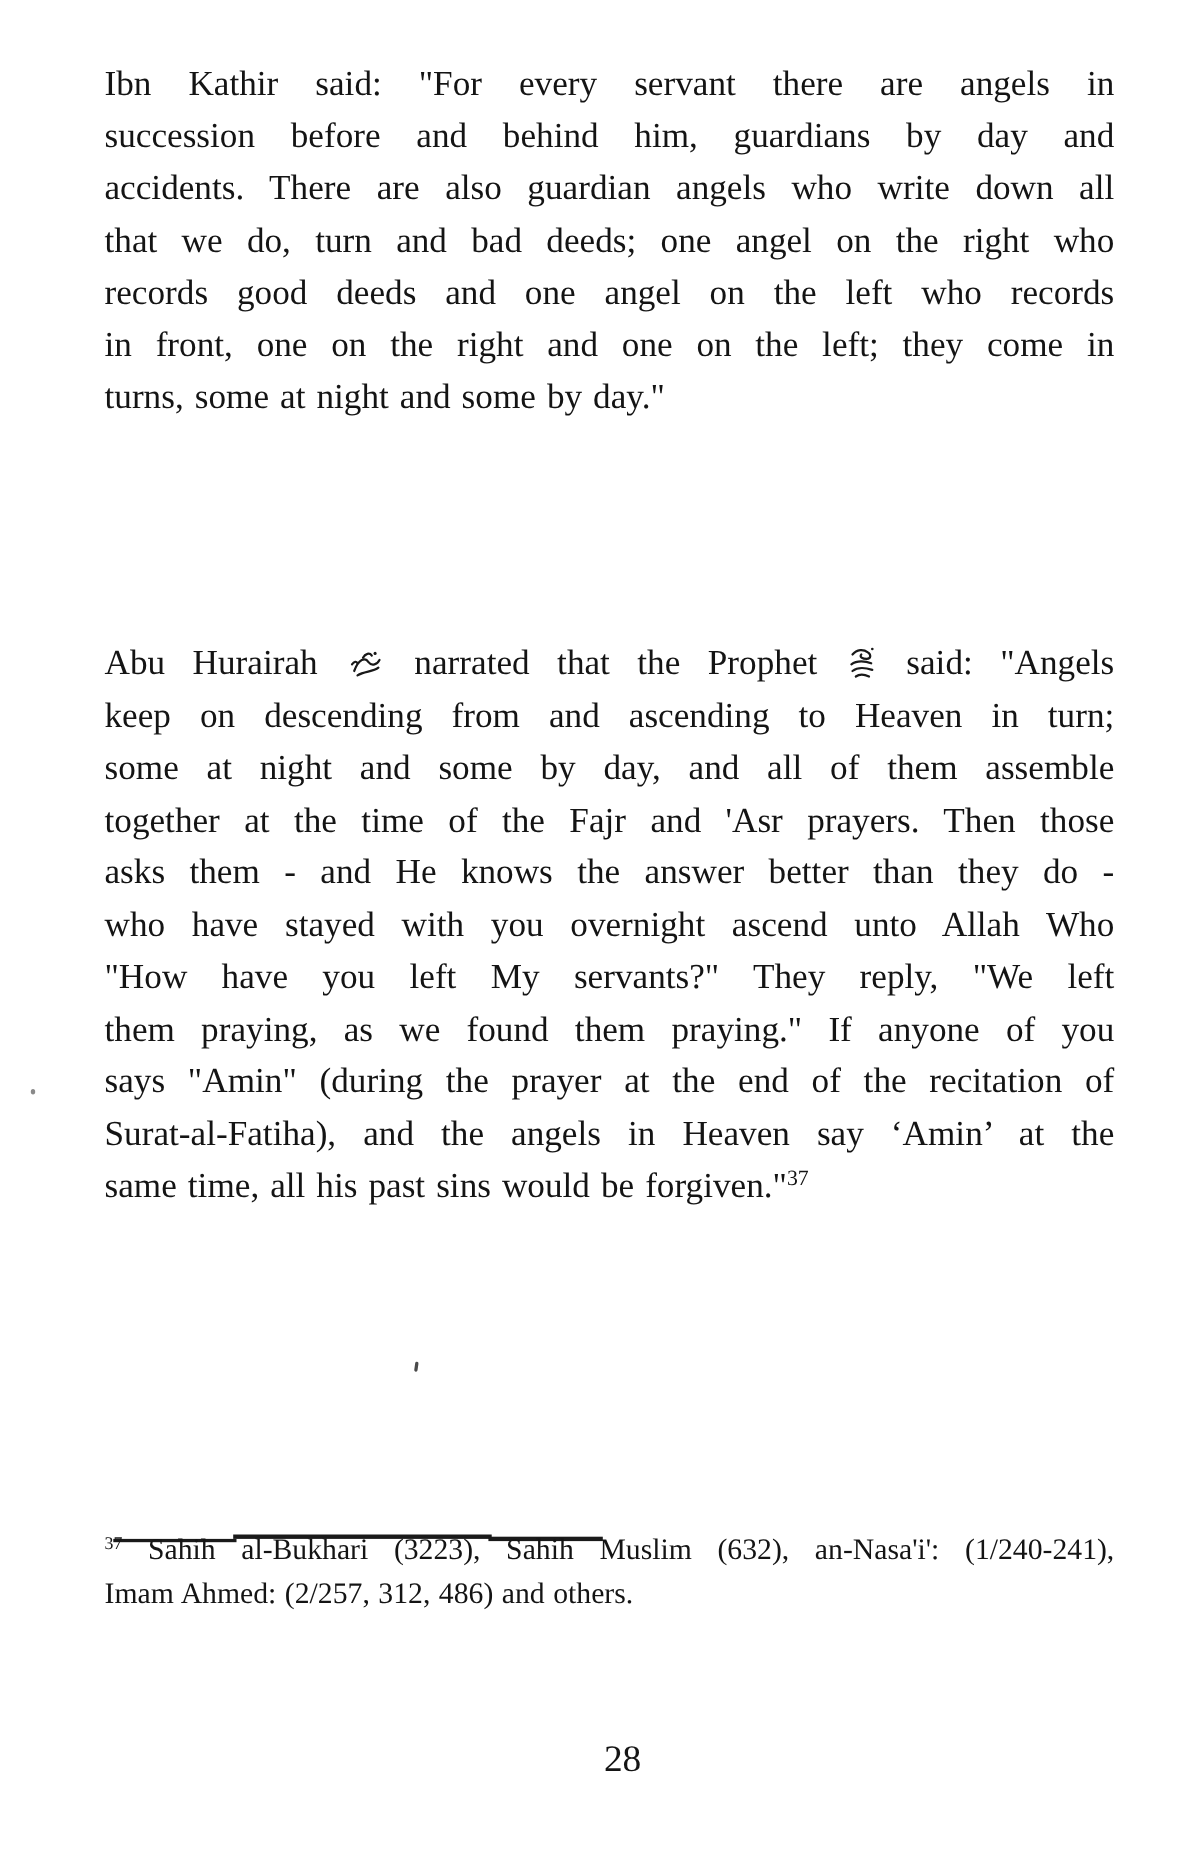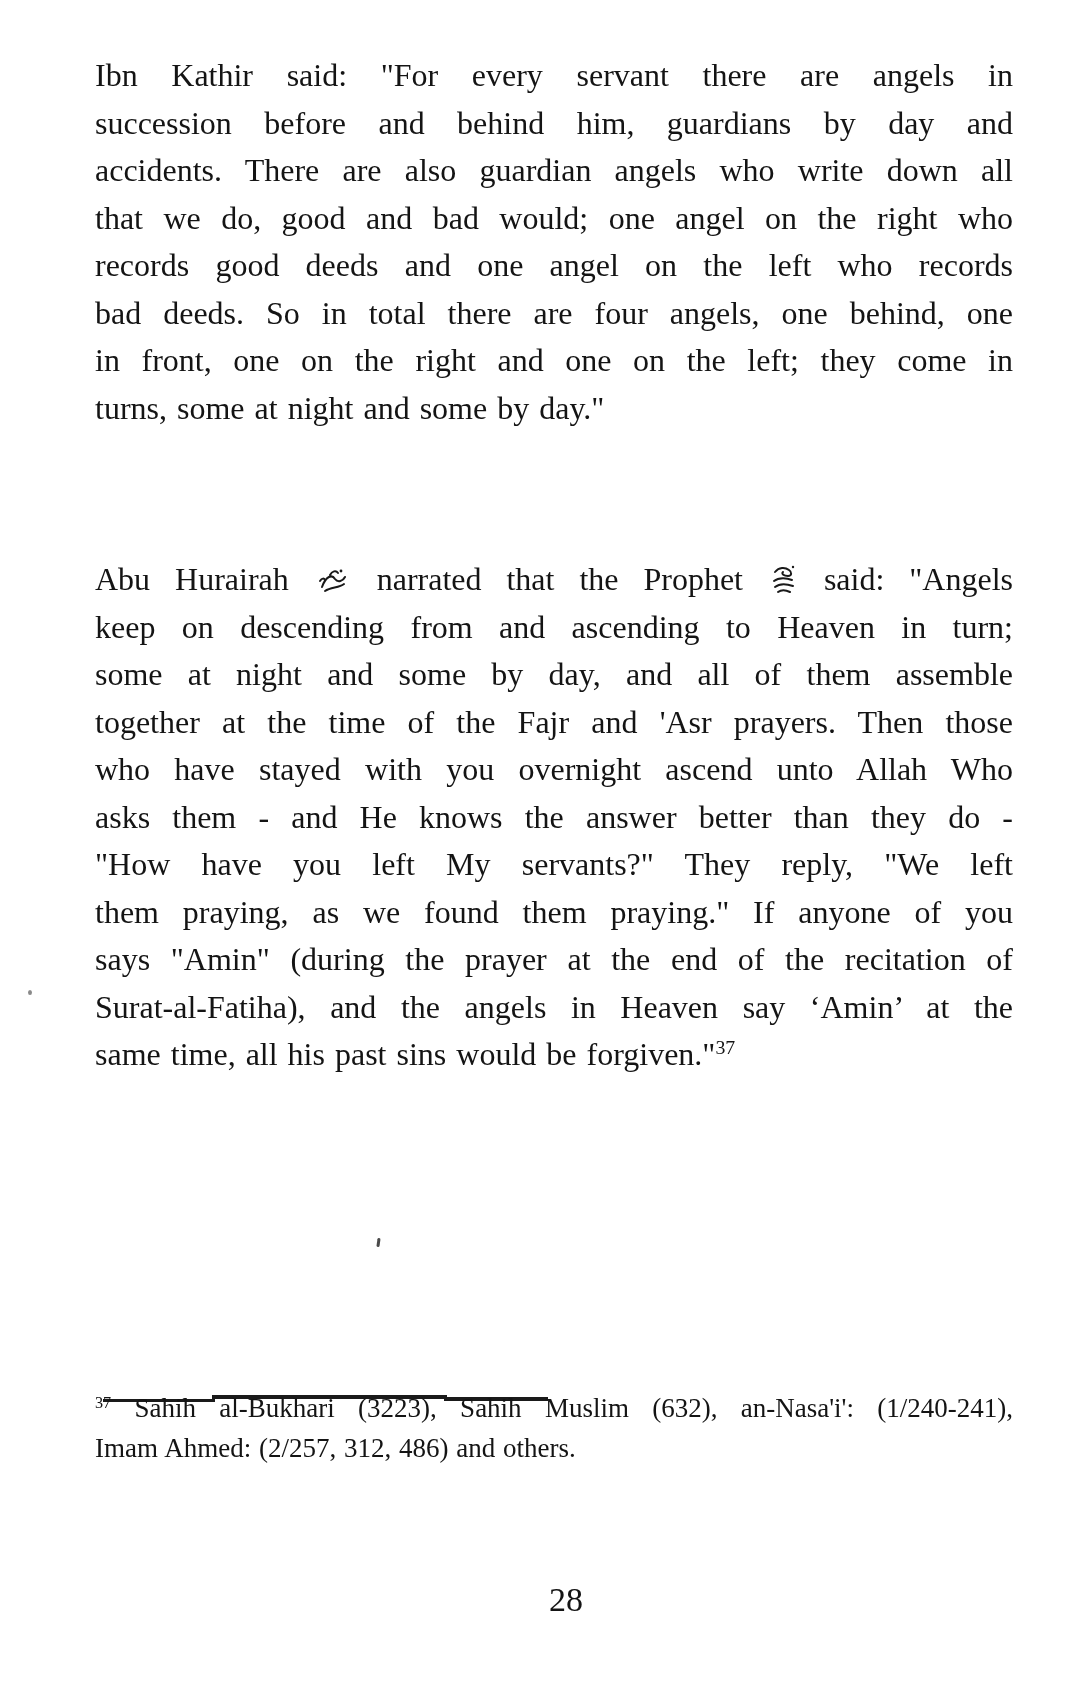--- a/index.html
+++ b/index.html
@@ -14,21 +14,21 @@
   }
   .para{
     position:absolute;
     left:95px;
     width:918px;
     font-size:32px;
     line-height:47.5px;
     word-spacing:2px;
   }
   .p1{top:52px;}
-  .p2{top:556px;}
+  .p2{top:579px;}
   .p3{top:1186px;}
   .line{text-align:justify;text-align-last:left;}
   .line.just{text-align-last:justify;}
   sup{
     font-size:0.62em;
     line-height:0;
     vertical-align:baseline;
     position:relative;
     top:-0.55em;
   }
@@ -82,23 +82,22 @@
 </style>
 </head>
 <body>
 
 <div class="page">
 
   <div class="para p1">
       <div class="line just">Ibn Kathir said: "For every servant there are angels in</div>
       <div class="line just">succession before and behind him, guardians by day and</div>
       <div class="line just">accidents. There are also guardian angels who write down all</div>
-      <div class="line just">that we do, good and bad would; one angel on the right who</div>
+      <div class="line just">that we do, turn and bad deeds; one angel on the right who</div>
       <div class="line just">records good deeds and one angel on the left who records</div>
-      <div class="line just">bad deeds. So in total there are four angels, one behind, one</div>
       <div class="line just">in front, one on the right and one on the left; they come in</div>
       <div class="line">turns, some at night and some by day."</div>
     </div>
 
   <div class="para p2">
       <div class="line just">Abu Hurairah <span class="hicon"><svg width="32" height="27" viewBox="0 0 32 27" fill="none" stroke="#191919" stroke-width="2" stroke-linecap="round">
             <path d="M5 20 C9 9, 15 7, 18 12 C21 16, 26 14, 28 10"></path>
             <path d="M8 24 C14 20, 22 21, 27 17"></path>
             <path d="M13 8 C15 4, 19 3, 21 6"></path>
             <path d="M3 14 C5 11, 7 11, 8 13"></path>
@@ -106,22 +105,22 @@
           </svg></span> narrated that the Prophet <span class="hicon"><svg width="25" height="30" viewBox="0 0 25 30" fill="none" stroke="#191919" stroke-width="2" stroke-linecap="round">
             <path d="M4 8 C8 3, 14 3, 18 6 C21 8, 21 12, 17 12 C13 12, 10 10, 12 8"></path>
             <path d="M3 17 C8 13, 16 14, 21 16"></path>
             <path d="M4 23 C9 19, 16 20, 22 22"></path>
             <path d="M7 28 C11 25, 15 26, 19 28"></path>
             <circle cx="22" cy="3" r="1.2" fill="#191919" stroke="none"></circle>
           </svg></span> said: "Angels</div>
       <div class="line just">keep on descending from and ascending to Heaven in turn;</div>
       <div class="line just">some at night and some by day, and all of them assemble</div>
       <div class="line just">together at the time of the Fajr and 'Asr prayers. Then those</div>
+      <div class="line just">asks them - and He knows the answer better than they do -</div>
       <div class="line just">who have stayed with you overnight ascend unto Allah Who</div>
-      <div class="line just">asks them - and He knows the answer better than they do -</div>
       <div class="line just">"How have you left My servants?" They reply, "We left</div>
       <div class="line just">them praying, as we found them praying." If anyone of you</div>
       <div class="line just">says "Amin" (during the prayer at the end of the recitation of</div>
       <div class="line just">Surat-al-Fatiha), and the angels in Heaven say ‘Amin’ at the</div>
       <div class="line">same time, all his past sins would be forgiven."<sup>37</sup></div>
     </div>
 
 
   <div class="fn-rule-seg seg1"></div>
   <div class="fn-rule-seg seg2"></div>

